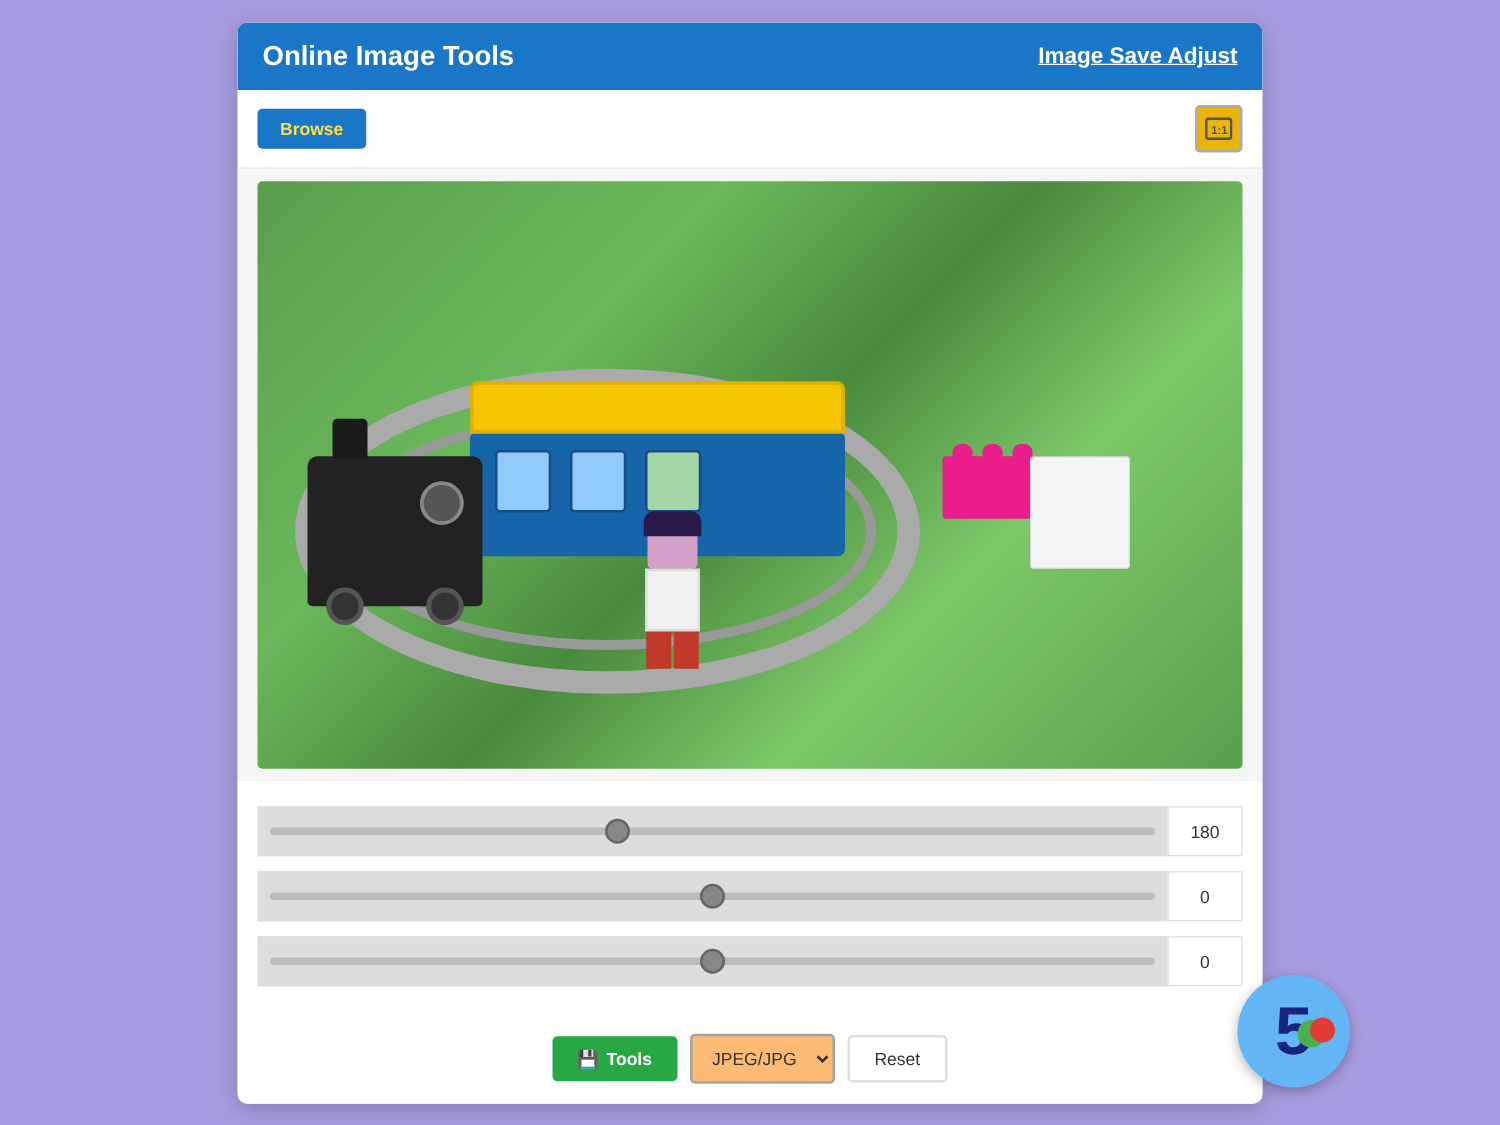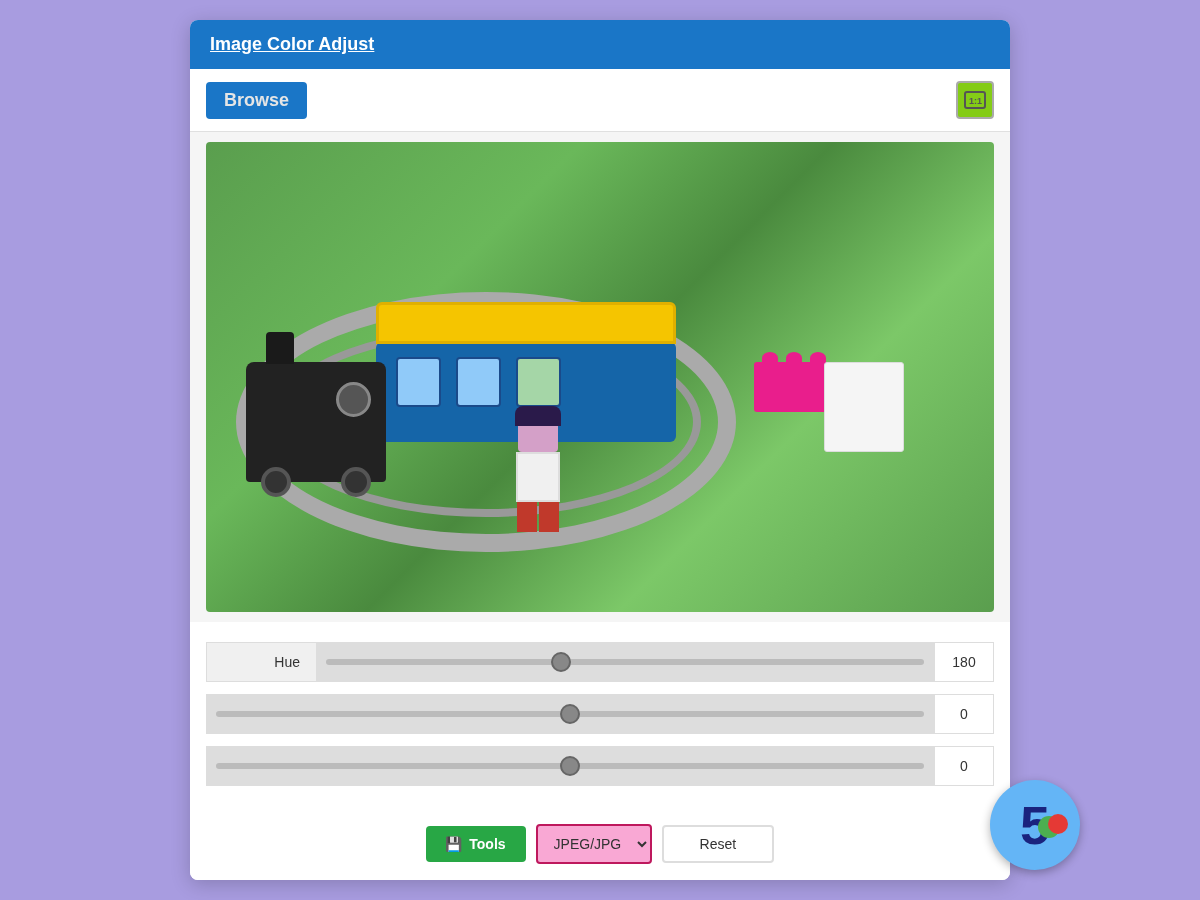--- a/index.html
+++ b/index.html
@@ -46,32 +46,32 @@
     .toolbar {
       display: flex;
       align-items: center;
       justify-content: space-between;
       padding: 12px 16px;
       border-bottom: 1px solid #e0e0e0;
     }
 
     .browse-btn {
       background: #1a76c7;
-      color: #e5e5e5;
+      color: #fde047;
       border: none;
       padding: 8px 18px;
       border-radius: 4px;
-      font-size: 18px;
+      font-size: 14px;
       font-weight: bold;
       cursor: pointer;
     }
 
     .fullscreen-btn {
       border: 2px solid #aaa;
-      background: #84cc16;
+      background: #eab308;
       border-radius: 4px;
       width: 38px;
       height: 38px;
       cursor: pointer;
       display: flex;
       align-items: center;
       justify-content: center;
     }
 
     .image-area {
@@ -409,33 +409,33 @@
       font-size: 14px;
       font-weight: bold;
       cursor: pointer;
       display: flex;
       align-items: center;
       gap: 6px;
     }
 
     .format-select {
       padding: 9px 12px;
-      border: 2px solid #be185d;
+      border: 2px solid #a3a3a3;
       border-radius: 4px;
       font-size: 14px;
       color: #333;
       cursor: pointer;
-      background: #f9a8d4;
+      background: #fdba74;
     }
 
     .reset-btn {
       background: white;
       color: #333;
       border: 2px solid #ddd;
-      padding: 9px 36px;
+      padding: 9px 20px;
       border-radius: 4px;
       font-size: 14px;
       cursor: pointer;
     }
 
     
     .logo-badge {
       position: absolute;
       bottom: 30px;
       right: 120px;
@@ -486,21 +486,22 @@
       align-items: center;
       justify-content: center;
     }
   </style>
 </head>
 <body>
 
 <div class="app-container">
 
   <div class="header">
-    <span class="header-tool-name">Image Color Adjust</span>
+    <span class="header-title">Online Image Tools</span>
+    <span class="header-tool-name">Image Save Adjust</span>
   </div>
 
   <div class="toolbar">
     <button class="browse-btn">Browse</button>
     <button class="fullscreen-btn">
       <svg class="fs-icon" viewBox="0 0 22 18" fill="none" xmlns="http://www.w3.org/2000/svg">
         <rect x="1" y="1" width="20" height="16" rx="2" stroke="#555" stroke-width="2"></rect>
         <text x="5" y="13" font-size="9" fill="#555" font-weight="bold">1:1</text>
       </svg>
     </button>
@@ -541,21 +542,20 @@
         <div class="brick-pink"></div>
 
         <div class="brick-white"></div>
       </div>
     </div>
   </div>
 
   <div class="controls">
 
     <div class="slider-row">
-      <div class="slider-label">Hue</div>
       <div class="slider-track">
         <input type="range" min="0" max="360" value="140" style="">
       </div>
       <div class="slider-value" id="hue-val">180</div>
     </div>
 
     <div class="slider-row">
       <div class="slider-track">
         <input type="range" min="-100" max="100" value="0" style="">
       </div>

